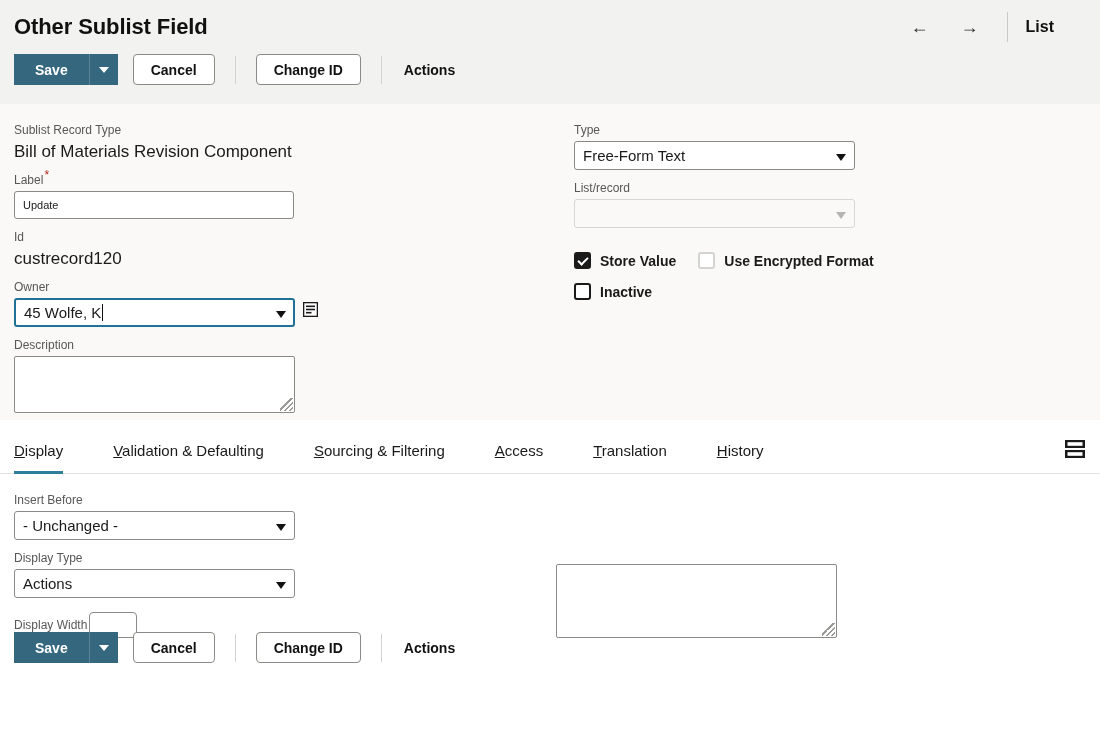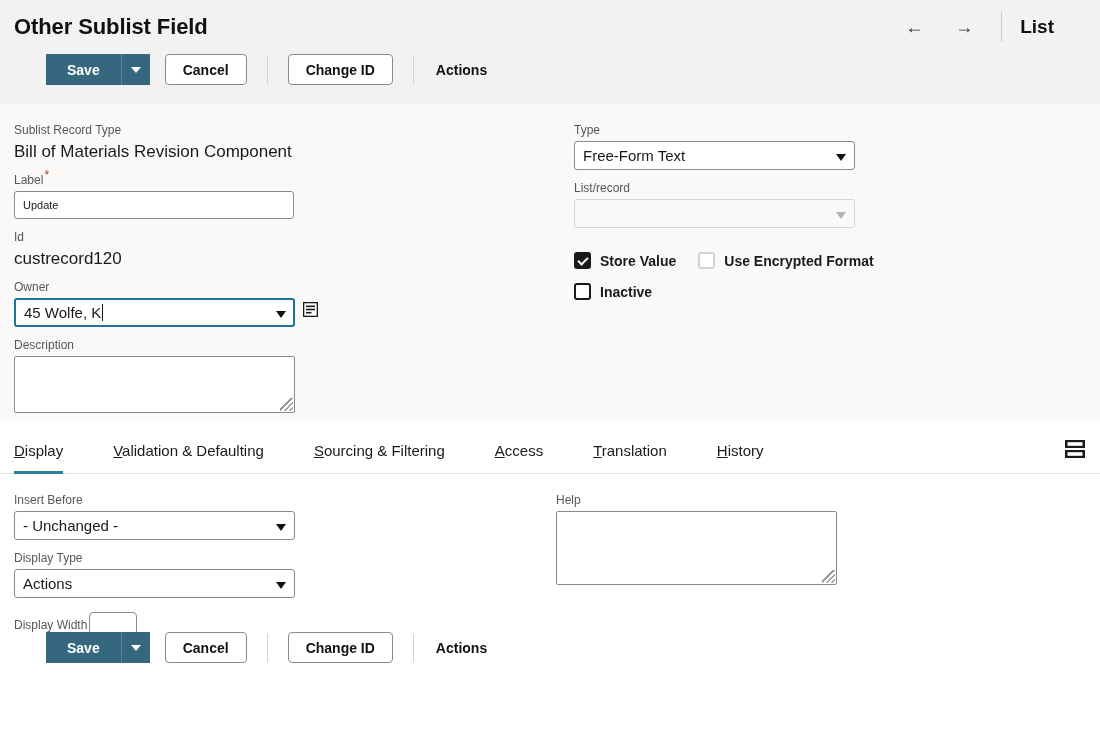--- a/index.html
+++ b/index.html
@@ -26,24 +26,24 @@
   .page-title {
     font-size: 22px; font-weight: bold; color: #111111;
     letter-spacing: -0.1px; line-height: 28px;
   }
   .header-nav { display: flex; align-items: center; gap: 0px; padding-right: 20px; }
   .nav-arrow {
     width: 50px; text-align: center; font-size: 18px; color: #2b2b2b;
     cursor: pointer; line-height: 24px; user-select: none;
   }
   .nav-sep { width: 1px; height: 30px; background: #c9c9c6; margin: 0 18px 0 12px; }
-  .nav-list { font-size: 19px; font-weight: bold; color: #111111; cursor: pointer; }
+  .nav-list { font-size: 16px; font-weight: bold; color: #111111; cursor: pointer; }
 
   .button-row {
-    display: flex; align-items: center; padding: 12px 14px 0 14px; margin-left: 32px;
+    display: flex; align-items: center; padding: 12px 14px 0 14px;
   }
   .btn-split { display: flex; }
   .btn-primary {
     background: #35687f; color: #ffffff; border: none;
     font-family: "Liberation Sans", sans-serif;
     font-size: 14px; font-weight: bold;
     height: 31px; padding: 0 21px; cursor: pointer;
   }
   .btn-caret {
     background: #35687f; border: none; border-left: 1px solid #5b8498;
@@ -176,21 +176,21 @@
     content: ""; position: absolute; left: 0; right: 0; bottom: -1px;
     height: 3px; background: #2e7d9a;
   }
   .tab-toolicon { padding-bottom: 10px; cursor: pointer; }
 
   
   .lower {
     background: #ffffff; padding: 18px 14px 0 14px;
     height: 150px;
   }
-  .lower .cols { display: flex; }
+  .lower .cols { display: flex; align-items: flex-end; }
   .lower .col-left { width: 542px; }
   .inline-field { display: flex; align-items: center; margin-top: 4px; }
   .inline-label { font-size: 12px; color: #575757; margin-right: 2px; }
   .tiny-input {
     width: 48px; height: 26px; background: #ffffff;
     border: 1px solid #8a8a87; border-radius: 4px;
   }
   .help-textarea {
     width: 281px; height: 74px; background: #ffffff;
     border: 1px solid #8a8a87; border-radius: 2px; position: relative;
@@ -391,21 +391,20 @@
 
         <div class="inline-field">
           <span class="inline-label">Display Width</span>
           <input class="tiny-input" value="" style="">
         </div>
 
       </div>
 
       <div class="col-right">
         <div class="field">
-          <span class="flabel">Help</span>
           <div class="help-textarea">
             <span class="resize-grip"></span>
           </div>
         </div>
       </div>
     </div>
   </div>
 
   <div class="footer">
     <div class="button-row" style="padding:0;">

